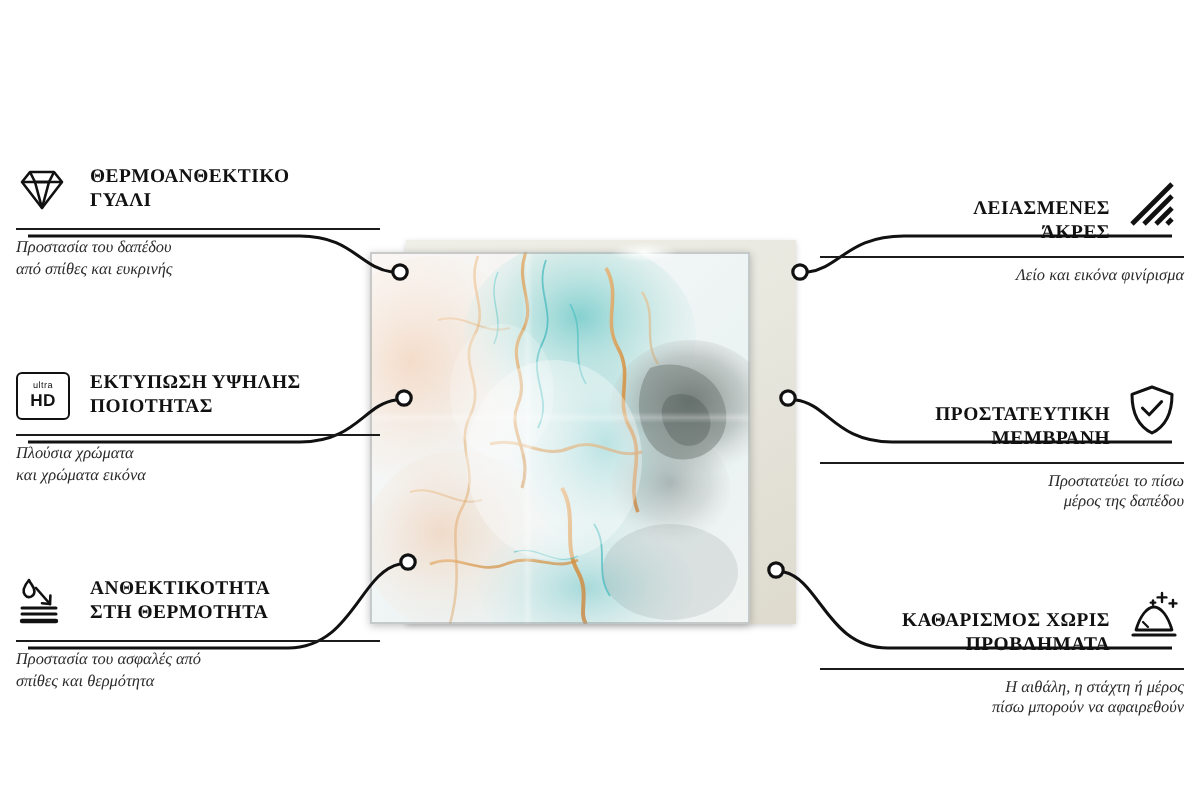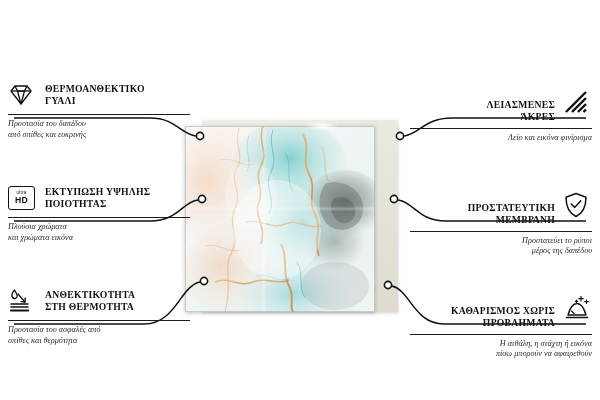--- a/index.html
+++ b/index.html
@@ -303,21 +303,21 @@
             <path d="M7.2 12 L10.6 15.4 L16.8 8.8" fill="none" stroke="#111" stroke-width="1.5" stroke-linecap="round" stroke-linejoin="round"></path>
           </svg>
       </span>
       <span class="ftitle">
         <span>ΠΡΟΣΤΑΤΕΥΤΙΚΗ</span>
         <span class="l2">ΜΕΜΒΡΑΝΗ</span>
       </span>
     </div>
     <div class="frule"></div>
     <div class="fdesc">
-      <span>Προστατεύει το ρύποι</span>
+      <span>Προστατεύει το πίσω</span>
       <span>μέρος της δαπέδου</span>
     </div>
   </div>
 
   <div class="feature right" style="top:270px;">
     <div class="fhead">
       <span class="ficon">
         <svg width="28" height="26" viewBox="0 0 28 26">
             <path d="M4 20 C6 13, 9.5 8.5, 13 8.5 C16.5 8.5, 20 13, 22 20 Z" fill="none" stroke="#111" stroke-width="1.4" stroke-linejoin="round"></path>
             <path d="M2.5 22.5 L23.5 22.5" stroke="#111" stroke-width="1.6" stroke-linecap="round"></path>
@@ -332,18 +332,18 @@
             </g>
           </svg>
       </span>
       <span class="ftitle">
         <span>ΚΑΘΑΡΙΣΜΟΣ ΧΩΡΙΣ</span>
         <span class="l2">ΠΡΟΒΛΗΜΑΤΑ</span>
       </span>
     </div>
     <div class="frule"></div>
     <div class="fdesc">
-      <span>Η αιθάλη, η στάχτη ή εικόνα</span>
+      <span>Η αιθάλη, η στάχτη ή μέρος</span>
       <span>πίσω μπορούν να αφαιρεθούν</span>
     </div>
   </div>
 
 </div>
 
 </body></html>

